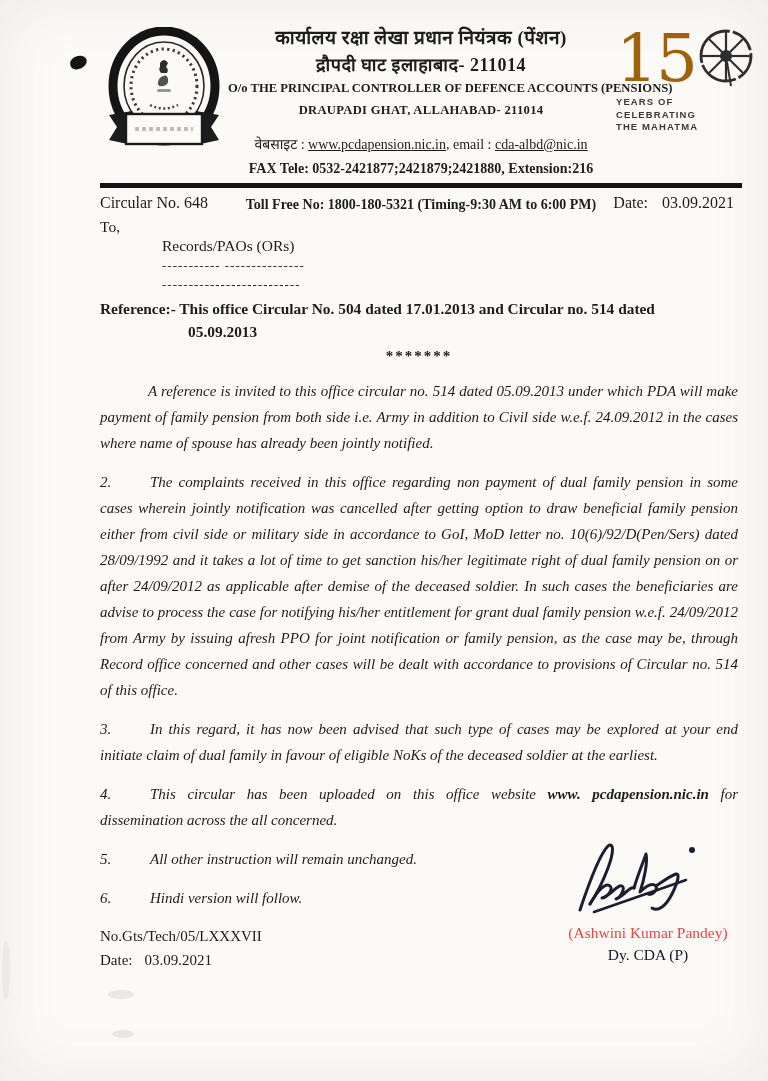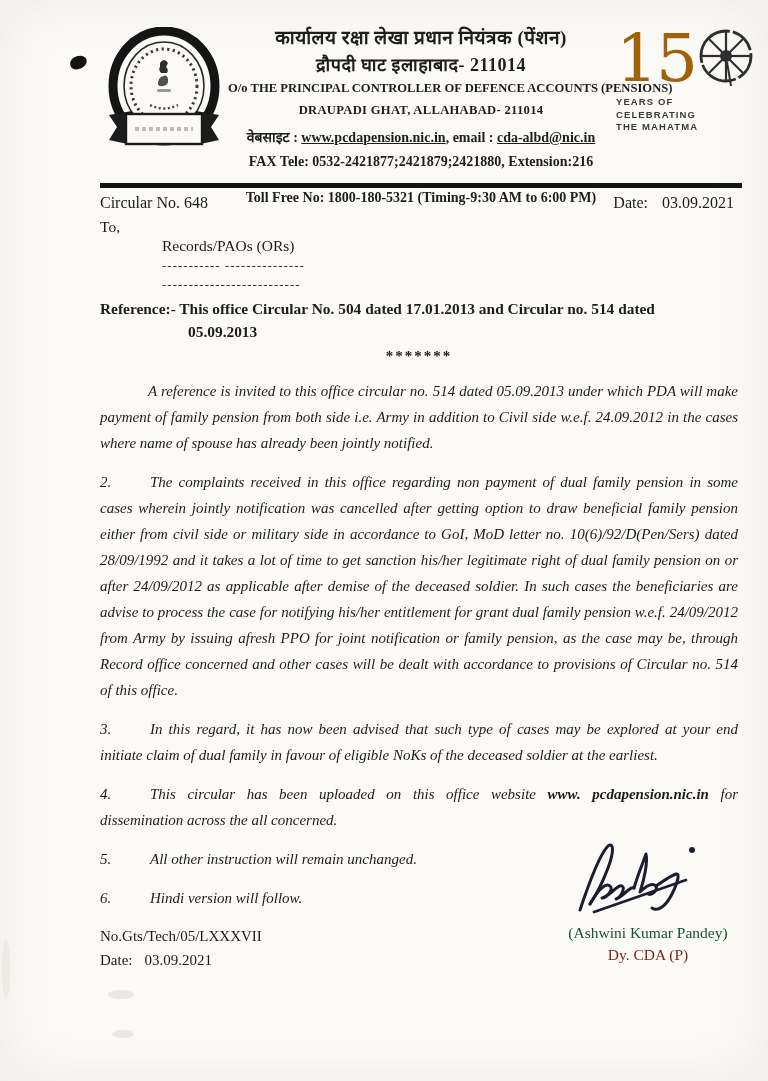--- a/index.html
+++ b/index.html
@@ -16,21 +16,21 @@
   }
   
   .ink-blob{ position:absolute; left:70px; top:56px; width:17px; height:13px;
     background:#141414; border-radius:55% 45% 60% 40%; transform:rotate(-12deg); }
   .emblem { position:absolute; left:102px; top:27px; width:124px; height:136px; }
   .hdr-center { position:absolute; left:228px; top:24px; width:386px; text-align:center; }
   .hindi1 { font-size:19px; font-weight:bold; letter-spacing:0.5px; }
   .hindi2 { font-size:18px; font-weight:bold; margin-top:2px; letter-spacing:0.5px; }
   .hdr-en1 { font-size:12.6px; font-weight:bold; margin-top:5px; white-space:nowrap; }
   .hdr-en2 { font-size:12.6px; font-weight:bold; margin-top:7px; letter-spacing:0.3px; }
-  .hdr-web { font-size:14px; font-weight:bold; margin-top:9px; white-space:nowrap; }
+  .hdr-web { font-size:14px; font-weight:normal; margin-top:16px; white-space:nowrap; }
   .hdr-web .lnk { text-decoration:underline; }
   .hdr-fax { font-size:14px; font-weight:bold; margin-top:8px; white-space:nowrap; }
   .hdr-toll{ font-size:14px; font-weight:bold; margin-top:20px; white-space:nowrap; }
   .logo150 { position:absolute; left:616px; top:28px; width:140px; }
   .logo150-row { display:flex; align-items:flex-start; }
   .logo150-num { font-family:"DejaVu Serif", serif; font-size:66px; line-height:62px;
     font-weight:400; color:#a16207; letter-spacing:-2px; }
   .logo150-caption { font-family:"Liberation Sans", sans-serif; font-size:9.5px;
     font-weight:bold; letter-spacing:1.1px; color:#3a3a3a; line-height:12.5px; margin-top:6px; }
   .double-rule { position:absolute; left:100px; right:26px; top:183px; height:4px;
@@ -53,22 +53,22 @@
     line-height:18px; font-size:15px; }
   .para { text-align:justify; margin-top:13px;font-style:italic; }
   .para.first { text-indent:48px; }
   .pnum { display:inline-block; width:50px; text-indent:0; }
   .bold { font-weight:bold; }
   .footer-left { margin-top:13px; line-height:24px; font-size:15px; }
   .footer-left .dl { margin-right:12px; }
   
   .sig-block { position:absolute; left:548px; top:838px; width:200px; text-align:center; }
   .sig-svg { display:block; margin:0 auto; }
-  .sig-name { font-size:15.5px; line-height:22px; color:#14532d; margin-top:2px; }
-  .sig-desig { font-size:15.5px; line-height:22px; color:#7f1d1d; }
+  .sig-name { font-size:15.5px; line-height:22px; color:#ef4444; margin-top:2px; }
+  .sig-desig { font-size:15.5px; line-height:22px; color:#0f172a; }
   
   .smudge { position:absolute; background:#9a9488; opacity:0.18; border-radius:50%; }
 </style>
 </head>
 <body>
 
 <div class="page">
 
   <div class="ink-blob"></div>
 

